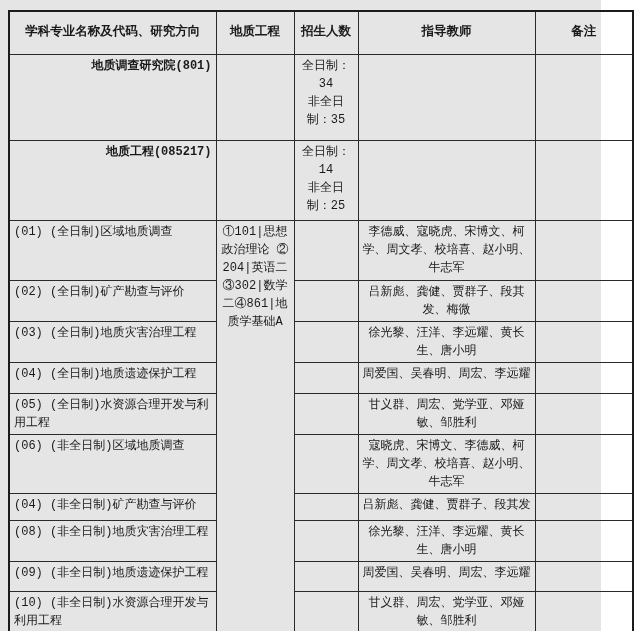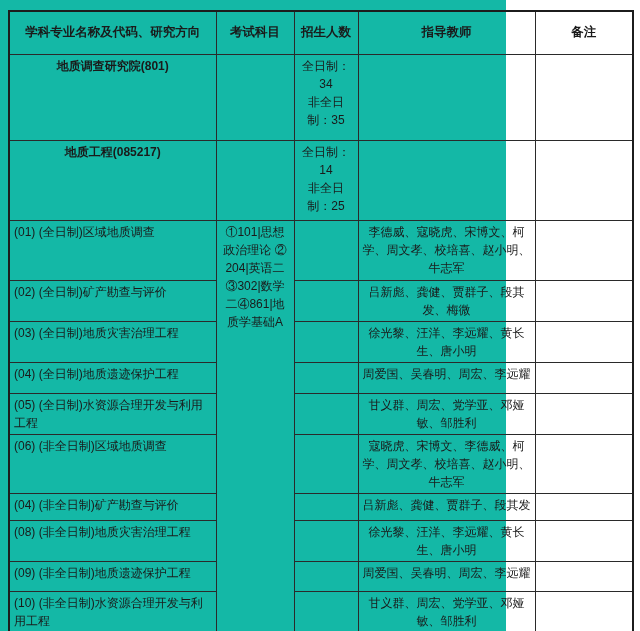--- a/index.html
+++ b/index.html
@@ -2,26 +2,26 @@
 <html><head>
 <meta charset="utf-8">
 <style>
   html, body {
     margin: 0;
     padding: 0;
     background: #ffffff;
   }
   .page {
     position: relative;
-    width: 506px;
+    width: 601px;
     height: 631px;
-    background: #14b8a6;
+    background: #e5e5e5;
     box-sizing: border-box;
     padding: 10px 8px 0 8px;
-    font-family: Liberation Sans, sans-serif;
+    font-family: Liberation Mono, monospace;
     color: #1a1a1a;
   }
   table.adm {
     border-collapse: collapse;
     table-layout: fixed;
     width: 624px;
     border: 2px solid #1c1c1c;
   }
   table.adm th, table.adm td {
     border: 1px solid #2a2a2a;
@@ -34,21 +34,21 @@
   }
   table.adm th {
     font-weight: bold;
     text-align: center;
     vertical-align: middle;
     font-size: 12.5px;
     padding: 4px 2px;
   }
   td.section-name {
     font-weight: bold;
-    text-align: center;
+    text-align: right;
   }
   td.enroll {
     text-align: center;
     white-space: pre-line;
     padding-top: 4px;
   }
   td.exam-cell {
     vertical-align: middle;
     white-space: pre-line;
     text-align: center;
@@ -80,21 +80,21 @@
     <colgroup>
       <col style="width:207px">
       <col style="width:78px">
       <col style="width:64px">
       <col style="width:177px">
       <col style="width:98px">
     </colgroup>
     <thead>
       <tr class="h-head">
         <th>学科专业名称及代码、研究方向</th>
-        <th>考试科目</th>
+        <th>地质工程</th>
         <th>招生人数</th>
         <th>指导教师</th>
         <th>备注</th>
       </tr>
     </thead>
     <tbody>
       <tr class="h-sec1">
         <td class="section-name">地质调查研究院(801)</td>
         <td></td>
         <td class="enroll">全日制：

